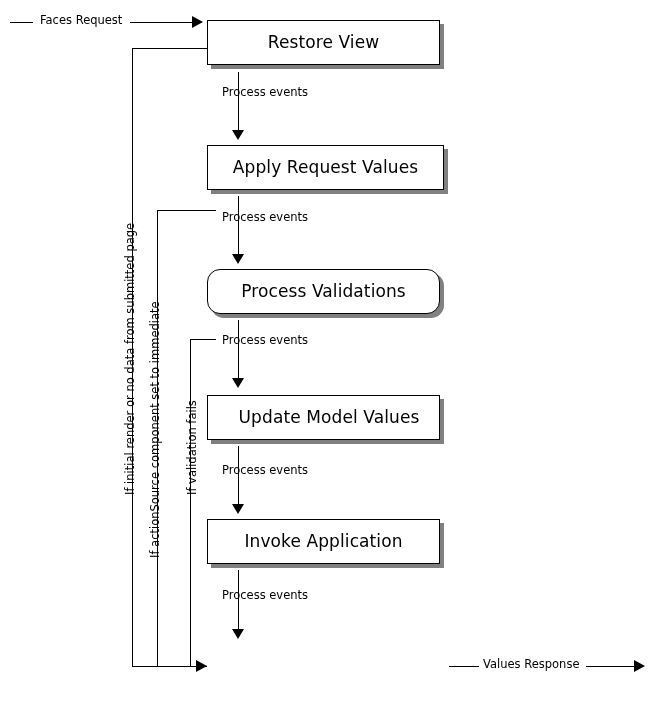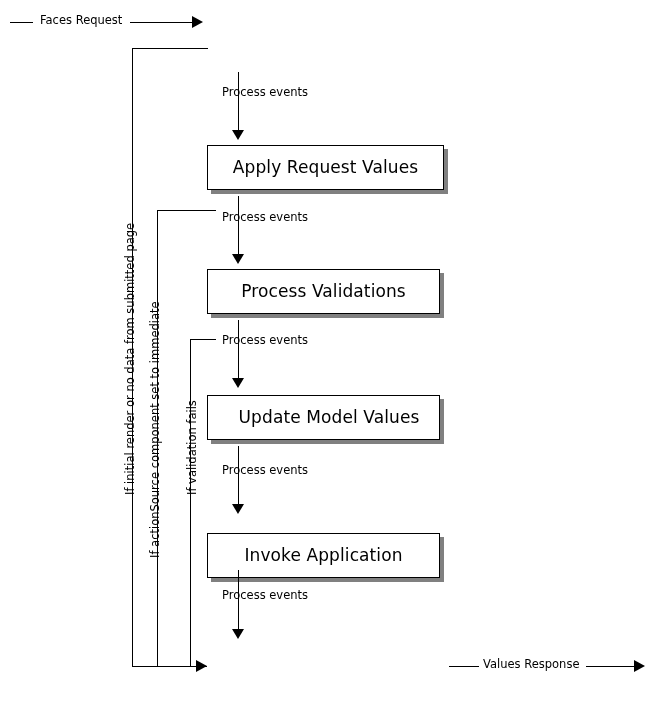--- a/index.html
+++ b/index.html
@@ -81,50 +81,53 @@
 </head>
 <body>
 
 <div id="canvas">
 
   <div class="hline" style="left:10px; top:22px; width:23px;"></div>
   <div class="edge-label" style="left:40px; top:15px;">Faces Request</div>
   <div class="hline" style="left:130px; top:22px; width:62px;"></div>
   <div class="arrow-right" style="left:192px; top:16px;"></div>
 
+  <div class="phase-box" style="left:207px; top:20px; width:233px; height:45px;">
+    <span class="phase-label">Restore View</span>
+  </div>
 
   <div class="vline" style="left:238px; top:72px; height:58px;"></div>
   <div class="edge-label" style="left:222px; top:87px;">Process events</div>
   <div class="arrow-down" style="left:232px; top:130px;"></div>
 
   <div class="phase-box" style="left:207px; top:145px; width:237px; height:45px;">
     <span class="phase-label">Apply Request Values</span>
   </div>
 
   <div class="vline" style="left:238px; top:196px; height:58px;"></div>
   <div class="edge-label" style="left:222px; top:212px;">Process events</div>
   <div class="arrow-down" style="left:232px; top:254px;"></div>
 
-  <div class="phase-box" style="left:207px; top:269px; width:233px; height:45px;">
+  <div class="phase-box" style="left:207px; top:269px; width:233px; height:45px;border-radius:13px;">
     <span class="phase-label">Process Validations</span>
   </div>
 
   <div class="vline" style="left:238px; top:320px; height:58px;"></div>
   <div class="edge-label" style="left:222px; top:335px;">Process events</div>
   <div class="arrow-down" style="left:232px; top:378px;"></div>
 
   <div class="phase-box" style="left:207px; top:395px; width:233px; height:45px;padding-left:11px;">
     <span class="phase-label">Update Model Values</span>
   </div>
 
   <div class="vline" style="left:238px; top:446px; height:58px;"></div>
   <div class="edge-label" style="left:222px; top:465px;">Process events</div>
   <div class="arrow-down" style="left:232px; top:504px;"></div>
 
-  <div class="phase-box" style="left:207px; top:533px; width:233px; height:45px;">
+  <div class="phase-box" style="left:207px; top:519px; width:233px; height:45px;">
     <span class="phase-label">Invoke Application</span>
   </div>
 
   <div class="vline" style="left:238px; top:570px; height:59px;"></div>
   <div class="edge-label" style="left:222px; top:590px;">Process events</div>
   <div class="arrow-down" style="left:232px; top:629px;"></div>
 
 
   <div class="hline" style="left:132px; top:48px; width:76px;"></div>
   <div class="vline" style="left:132px; top:48px; height:618px;"></div>

